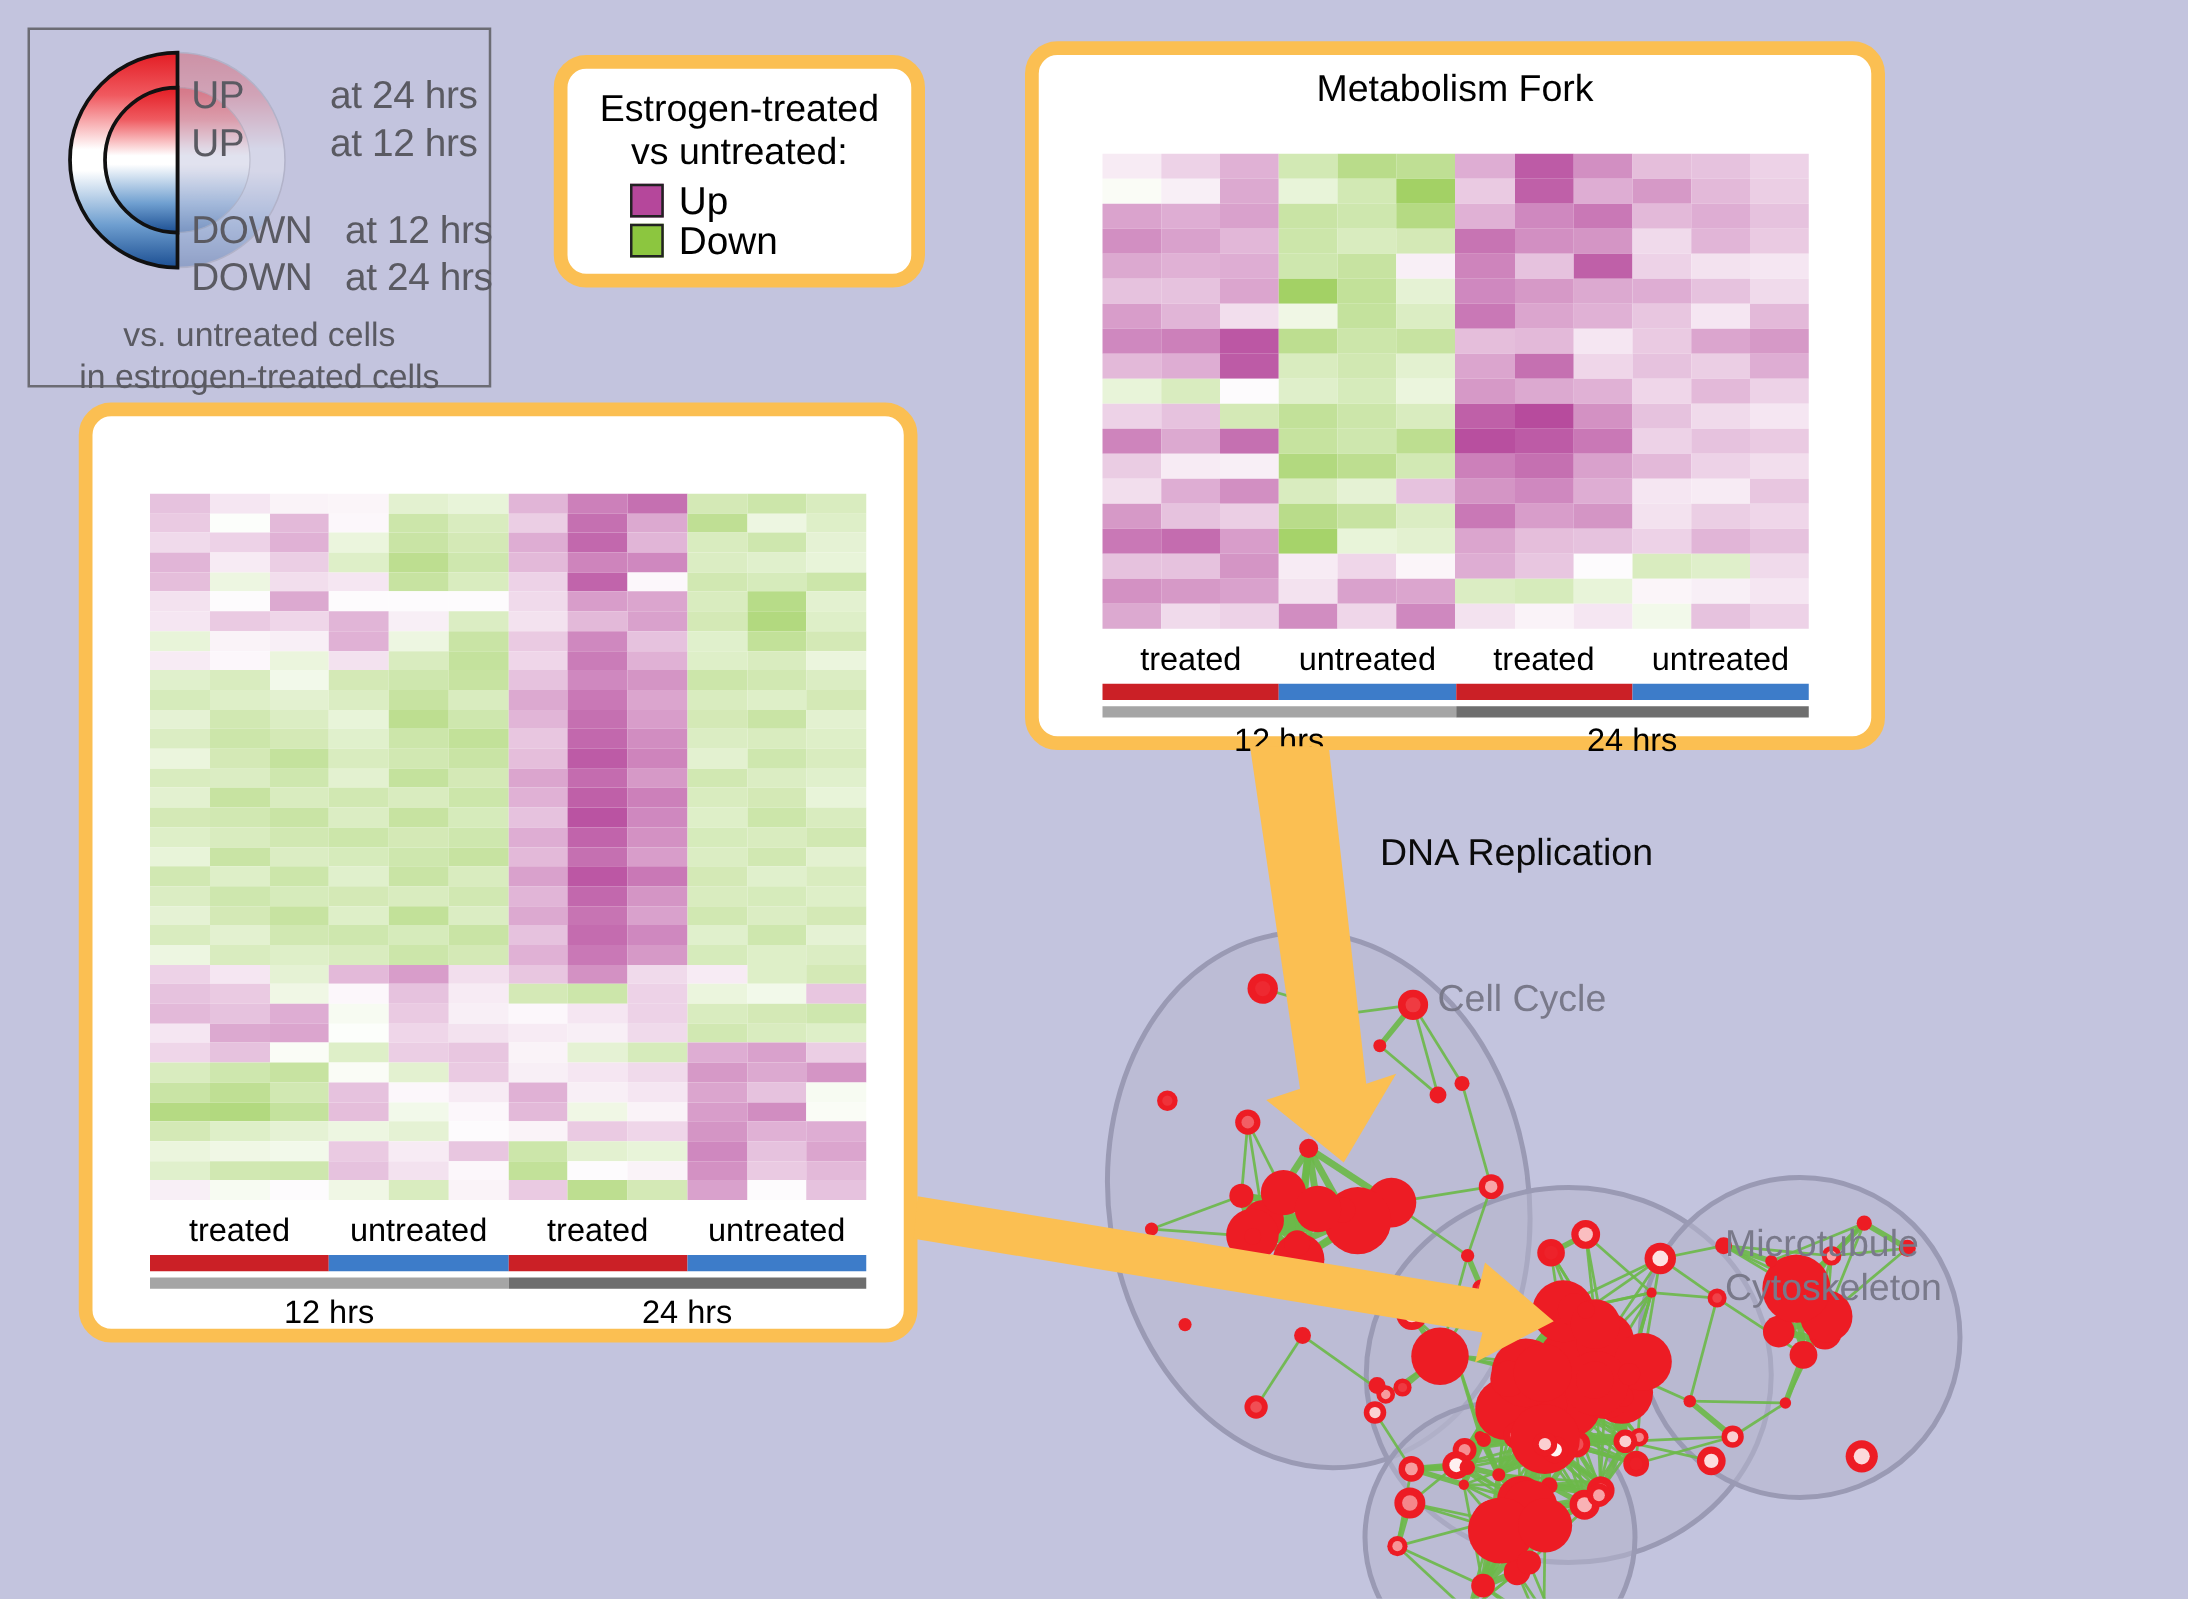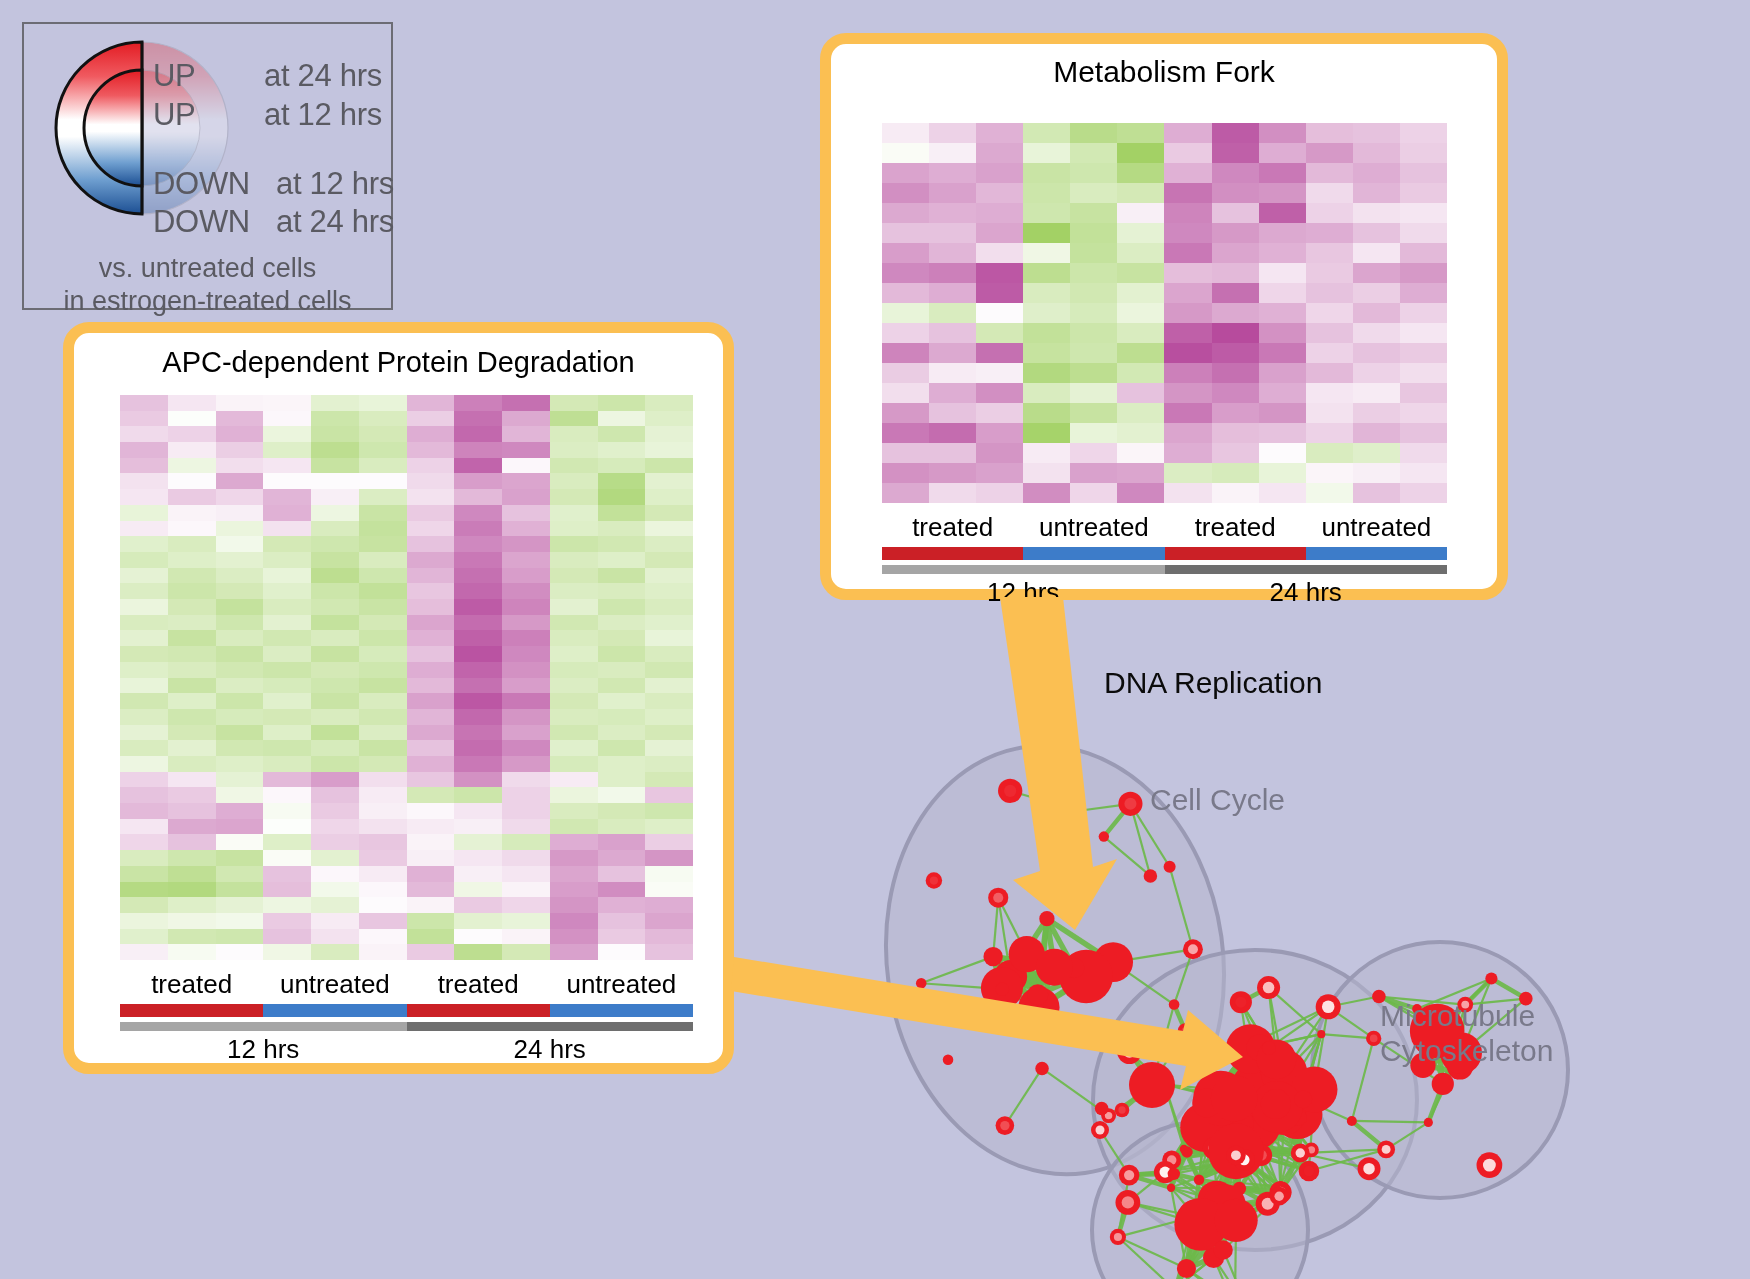--- a/index.html
+++ b/index.html
@@ -101,21 +101,21 @@
   
   #arrows{position:absolute;left:0;top:0;width:1750px;height:1279px;pointer-events:none;}
 
   
   #network{position:absolute;left:800px;top:630px;width:950px;height:649px;}
   #network svg{display:block;}
 
   .net-label{position:absolute;white-space:nowrap;font-size:30px;}
   #lbl-dna{left:1104px;top:666px;color:#0b0b0b;}
   #lbl-cc{left:1150px;top:783px;color:#79798a;}
-  #lbl-mt{left:1380px;top:978px;color:#79798a;line-height:1.18;margin-top:20px;}
+  #lbl-mt{left:1380px;top:978px;color:#79798a;line-height:1.18;}
   #lbl-ub{left:851px;top:1041px;color:#0b0b0b;line-height:1.18;}
 </style>
 </head>
 <body>
 
 <div class="stage">
 
   <div id="legend-wheel-box">
     <div class="wheel">
       <svg width="180" height="180" viewBox="0 0 180 180">
@@ -151,20 +151,38 @@
     <div class="wheel-label" id="wh-dn12">DOWN</div>
     <div class="wheel-label" id="wh-dnat12">at 12 hrs</div>
     <div class="wheel-label" id="wh-dn24">DOWN</div>
     <div class="wheel-label" id="wh-dnat24">at 24 hrs</div>
     <div id="wheel-caption">
       <div>vs. untreated cells</div>
       <div>in estrogen-treated cells</div>
     </div>
   </div>
 
+  <div class="card" id="legend-card">
+    <div class="inner">
+      <div class="legend-title">
+        <div>Estrogen-treated</div>
+        <div>vs untreated:</div>
+      </div>
+      <div class="legend-rows">
+        <div class="legend-row">
+          <i class="swatch" style="background: rgb(181, 71, 155);"></i>
+          <span class="lbl">Up</span>
+        </div>
+        <div class="legend-row">
+          <i class="swatch" style="background: rgb(140, 198, 63);"></i>
+          <span class="lbl">Down</span>
+        </div>
+      </div>
+    </div>
+  </div>
 
   <div class="card" id="rep-card">
     <div class="panel-title">Metabolism Fork</div>
     <div class="heat" id="rep-heat" style="grid-template-columns: repeat(12, 1fr); grid-template-rows: repeat(19, 1fr);">
         <i style="background:rgb(247,235,244)"></i>
         <i style="background:rgb(237,210,231)"></i>
         <i style="background:rgb(224,177,213)"></i>
         <i style="background:rgb(210,233,180)"></i>
         <i style="background:rgb(185,220,138)"></i>
         <i style="background:rgb(191,223,148)"></i>
@@ -409,21 +427,20 @@
         <i style="background: rgb(110, 110, 110);"></i>
       </div>
       <div class="time-names">
         <span>12 hrs</span>
         <span>24 hrs</span>
       </div>
     </div>
   </div>
 
   <div class="card" id="apc-card">
-    <div class="panel-title">APC-dependent Protein Degradation</div>
     <div class="heat" id="apc-heat" style="grid-template-columns: repeat(12, 1fr); grid-template-rows: repeat(36, 1fr);">
         <i style="background:rgb(230,194,222)"></i>
         <i style="background:rgb(245,230,242)"></i>
         <i style="background:rgb(250,243,248)"></i>
         <i style="background:rgb(251,245,249)"></i>
         <i style="background:rgb(227,241,208)"></i>
         <i style="background:rgb(232,244,217)"></i>
         <i style="background:rgb(225,181,215)"></i>
         <i style="background:rgb(204,128,186)"></i>
         <i style="background:rgb(197,112,177)"></i>

